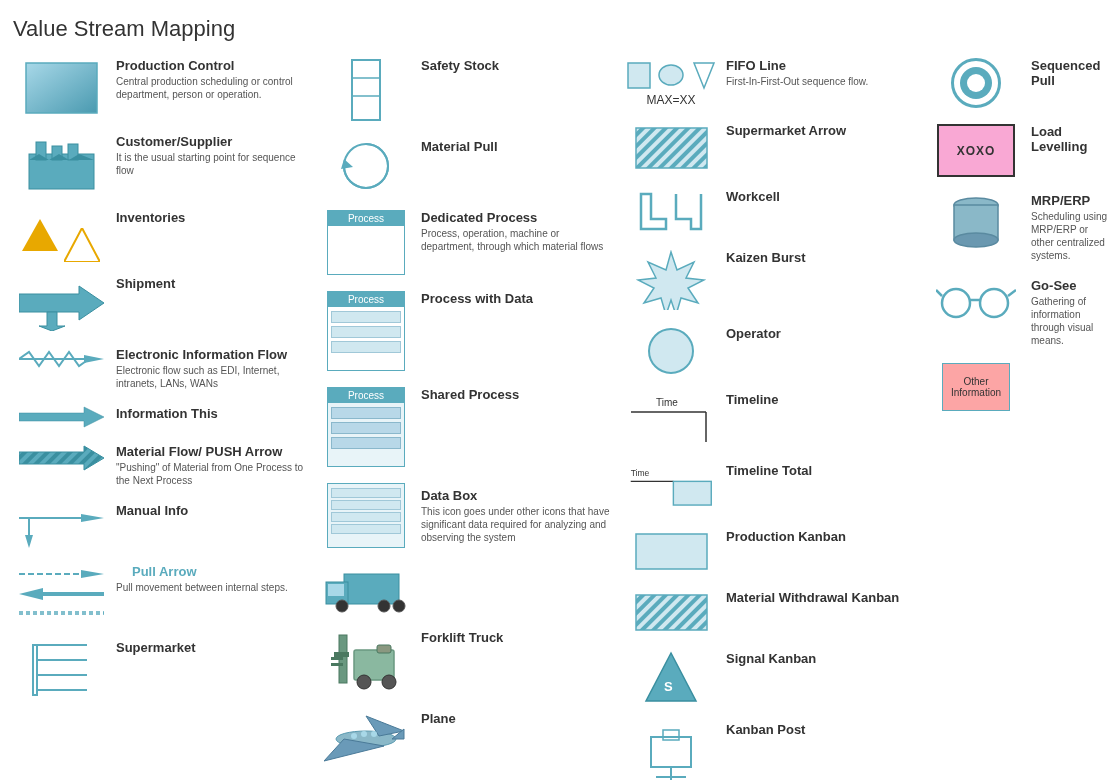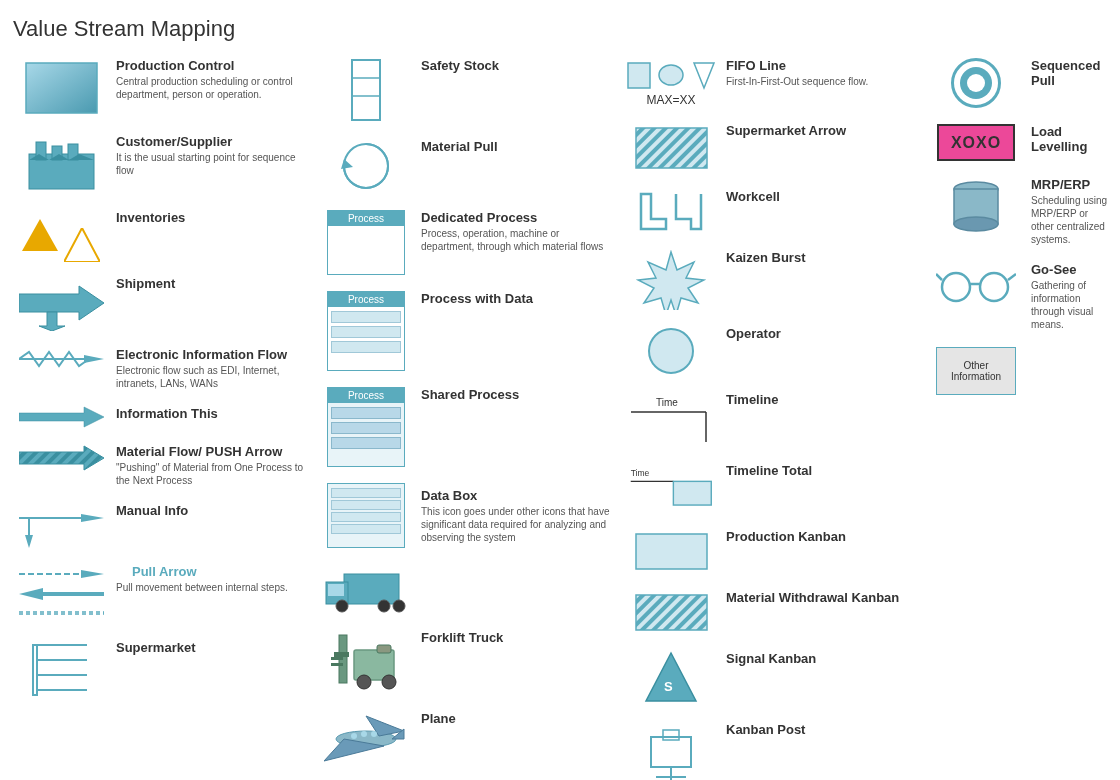--- a/index.html
+++ b/index.html
@@ -565,21 +565,21 @@
           </div>
         </div>
       </div>
       <div class="item-text">
         <div class="label">Sequenced Pull</div>
       </div>
     </div>
 
     <div class="item">
       <div class="item-icon">
-        <div style="width:78px;height:37px;border:2.5px solid #333;display:flex;align-items:center;justify-content:center;font-size:16px;font-weight:bold;color:#333;letter-spacing:1px;background:#ec4899;">XOXO</div>
+        <div style="width:78px;height:53px;border:2.5px solid #333;display:flex;align-items:center;justify-content:center;font-size:12px;font-weight:bold;color:#333;letter-spacing:1px;background:#f9a8d4;">XOXO</div>
       </div>
       <div class="item-text">
         <div class="label">Load Levelling</div>
       </div>
     </div>
 
     <div class="item">
       <div class="item-icon">
         <svg width="55" height="60" viewBox="0 0 55 60">
 
@@ -610,19 +610,19 @@
         </svg>
       </div>
       <div class="item-text">
         <div class="label">Go-See</div>
         <div class="desc">Gathering of information through visual means.</div>
       </div>
     </div>
 
     <div class="item">
       <div class="item-icon">
-        <div style="width:80px;height:48px;border:1.5px solid #5aabbd;background:#e5e5e5;display:flex;align-items:center;justify-content:center;font-size:10px;text-align:center;color:#333;padding:4px;">Other Information</div>
+        <div style="width:68px;height:48px;border:1.5px solid #5aabbd;background:#fca5a5;display:flex;align-items:center;justify-content:center;font-size:10px;text-align:center;color:#333;padding:4px;">Other Information</div>
       </div>
     </div>
 
   </div>
 
 </div>
 
 </body></html>

